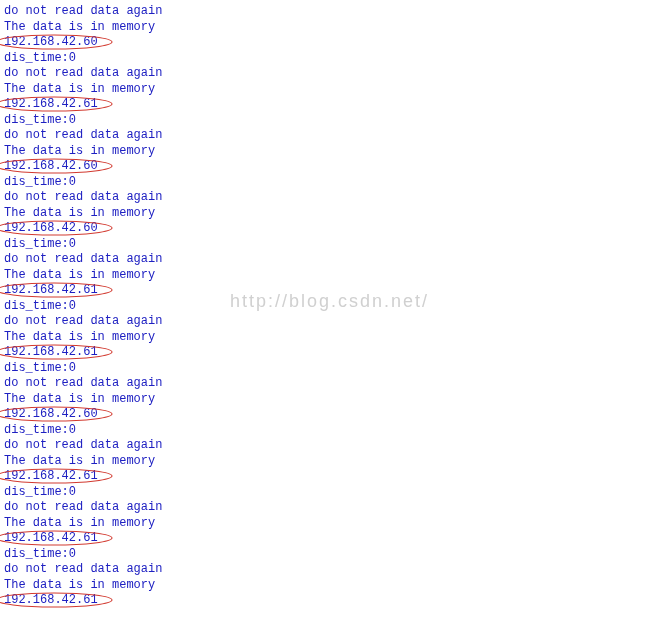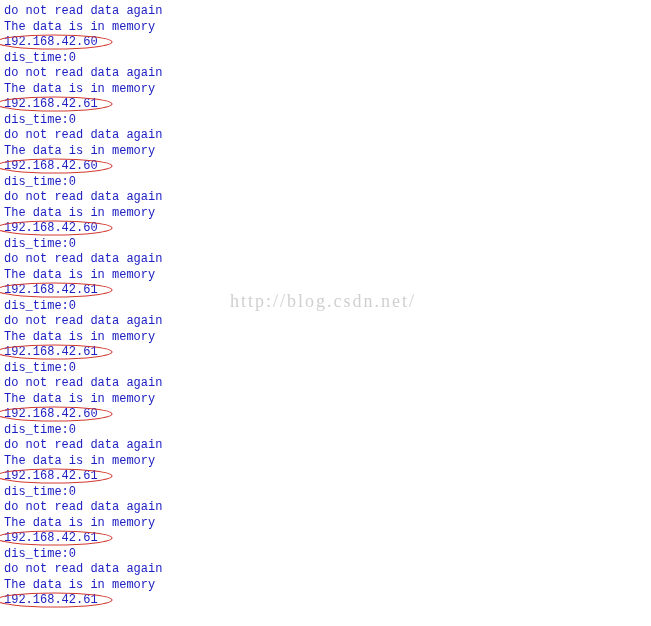--- a/index.html
+++ b/index.html
@@ -33,21 +33,21 @@
   }
   .circ ellipse {
     fill: none;
     stroke: #d23a30;
     stroke-width: 1.1;
   }
   .watermark {
     position: absolute;
     left: 230px;
     top: 294px;
-    font-family: Liberation Serif, serif;
+    font-family: Liberation Sans, sans-serif;
     font-size: 18px;
     letter-spacing: 2px;
     color: #d0d0d0;
     pointer-events: none;
     user-select: none;
   }
 </style>
 </head>
 <body>
 

